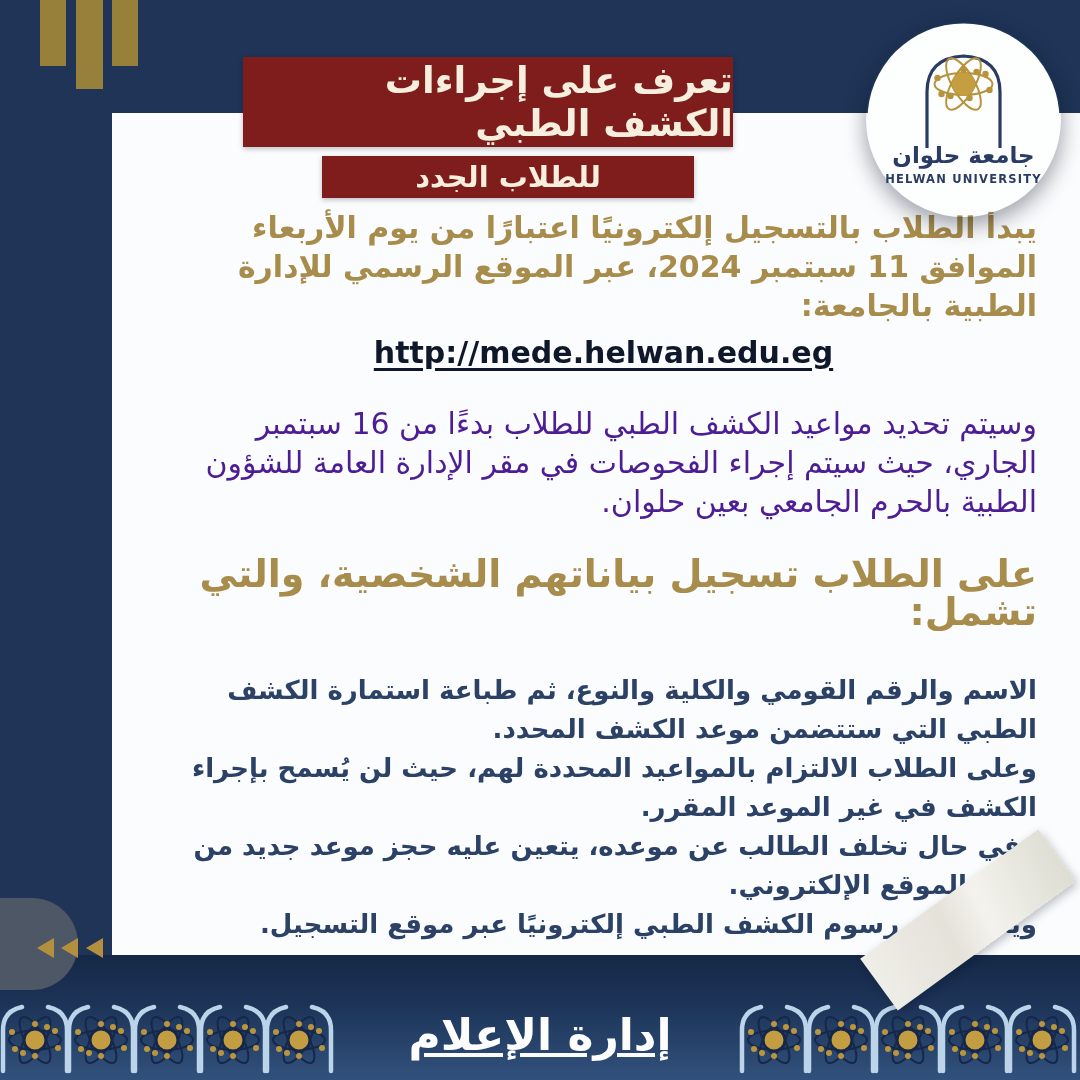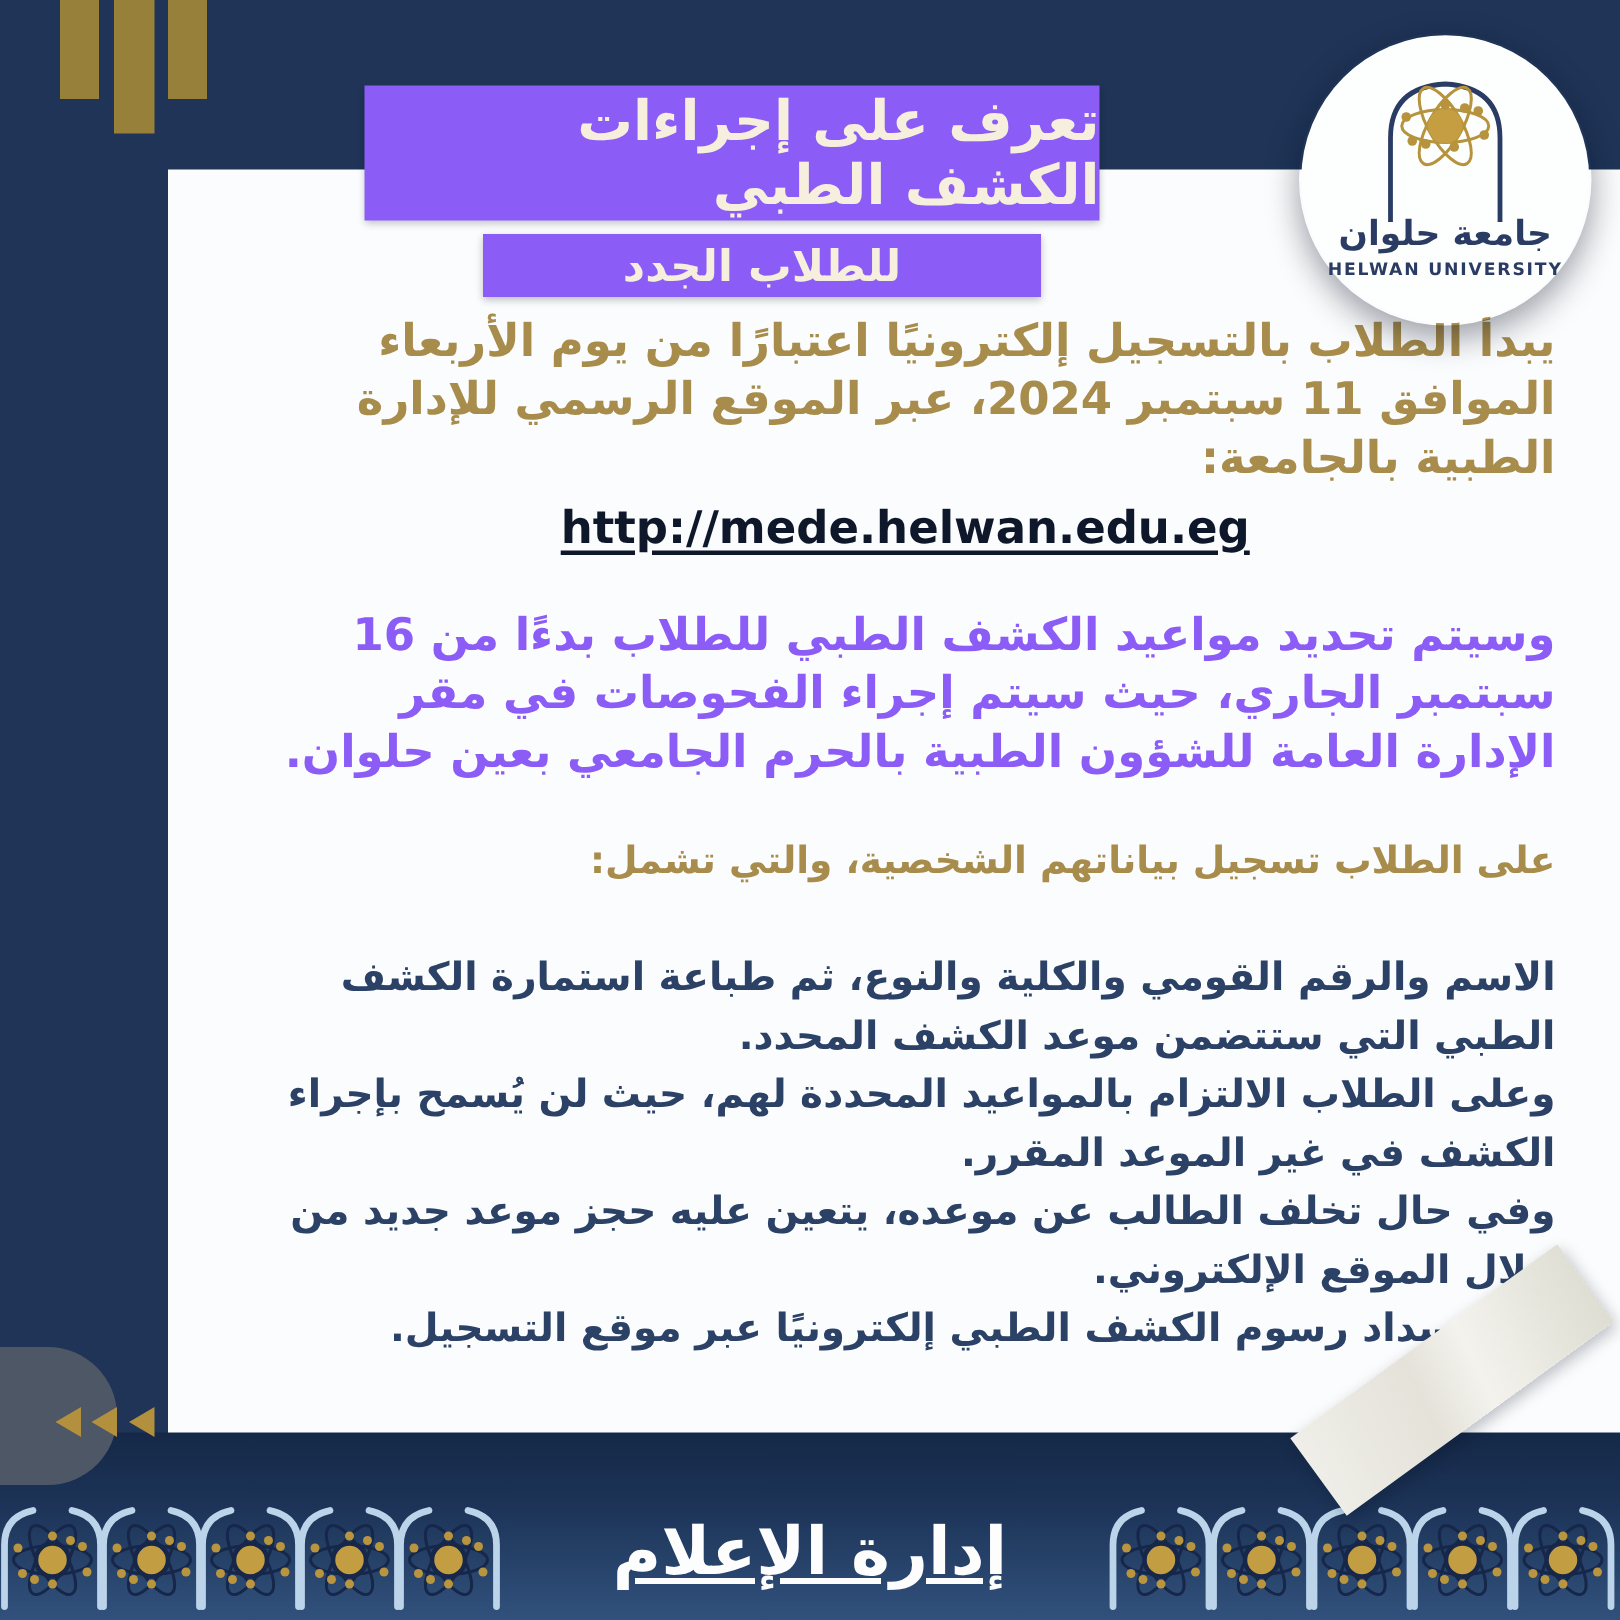--- a/index.html
+++ b/index.html
@@ -8,21 +8,21 @@
     background:#1f3457;
     font-family:"DejaVu Sans","Liberation Sans",sans-serif;
   }
   
   .topbar{position:absolute;top:0;background:#97803a;}
   .topbar.b1{left:40px;width:26px;height:66px;}
   .topbar.b2{left:76px;width:27px;height:89px;}
   .topbar.b3{left:112px;width:26px;height:66px;}
   
   .banner{
-    position:absolute;background:#8b5cf6;color:#f6efdd;font-weight:bold;
+    position:absolute;background:#7f1d1d;color:#f6efdd;font-weight:bold;
     display:flex;align-items:center;justify-content:center;
     box-shadow:0 2px 5px rgba(5,12,28,.25);
   }
   .banner1{left:243px;top:57px;width:490px;height:90px;font-size:37px;z-index:4;}
   .banner2{left:322px;top:156px;width:372px;height:42px;font-size:29px;z-index:4;}
   
   .card{
     position:absolute;left:112px;top:113px;width:983px;height:842px;
     background:#fbfcfd;z-index:2;
   }
@@ -32,26 +32,26 @@
   .intro{
     margin:95px 0 10px;color:#a78c4b;font-weight:bold;
     font-size:30px;line-height:39px;
   }
   .url-line{text-align:center;direction:ltr;margin:0 0 34px;}
   .url-link{
     color:#0f172a;font-weight:bold;font-size:30px;
     text-decoration:underline;text-underline-offset:5px;cursor:pointer;
   }
   .schedule{
-    margin:0 0 34px;color:#8b5cf6;font-weight:bold;
+    margin:0 0 34px;color:#4c1d95;font-weight:normal;
     font-size:30px;line-height:39px;
   }
   .req-heading{
     margin:0 0 40px;color:#a78c4b;font-weight:bold;
-    font-size:25px;line-height:38px;
+    font-size:38px;line-height:38px;
   }
   .req{margin:0;color:#2c4166;font-weight:bold;font-size:26px;line-height:39px;}
   
   .logo-wrap{
     position:absolute;left:866px;top:22px;width:195px;height:195px;z-index:6;
     border-radius:50%;box-shadow:0 8px 22px rgba(5,12,30,.4);
   }
   
   .pill{
     position:absolute;left:-45px;top:898px;width:123px;height:92px;

